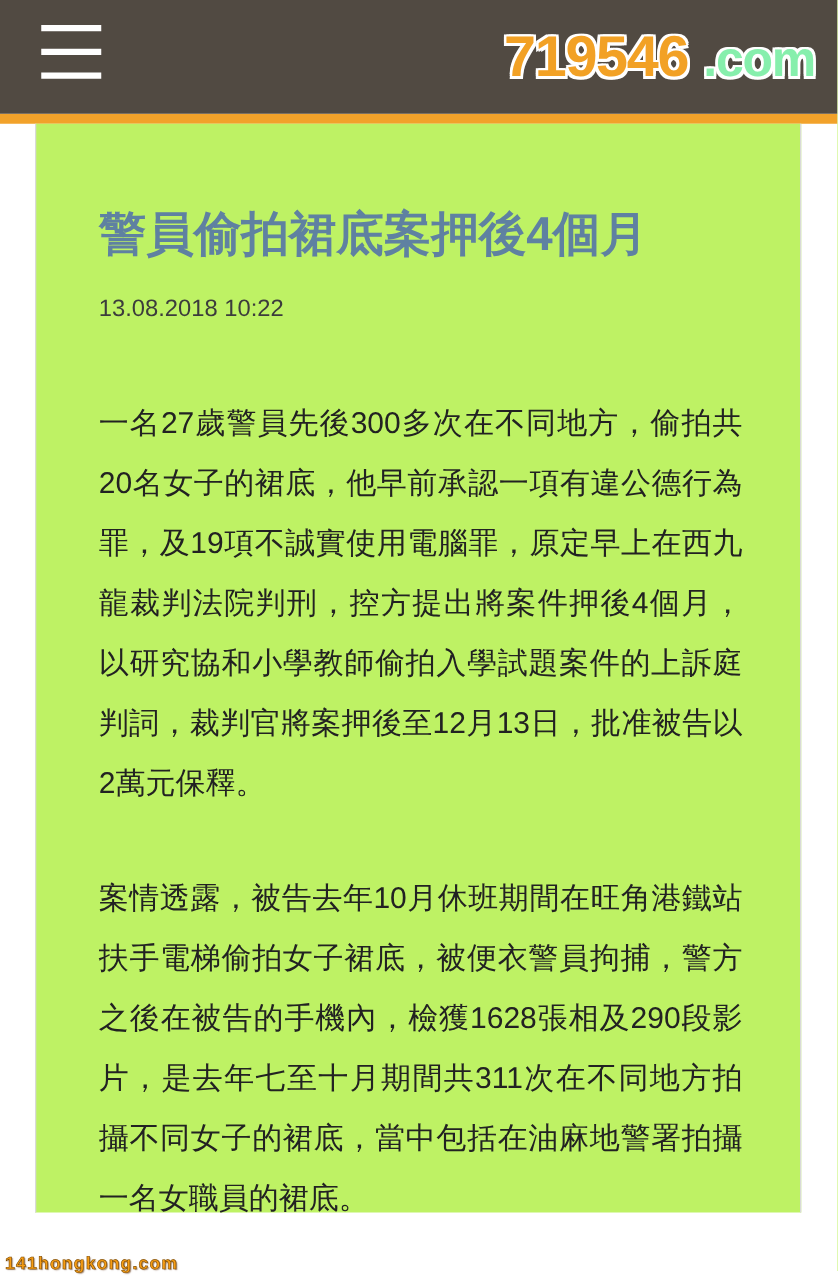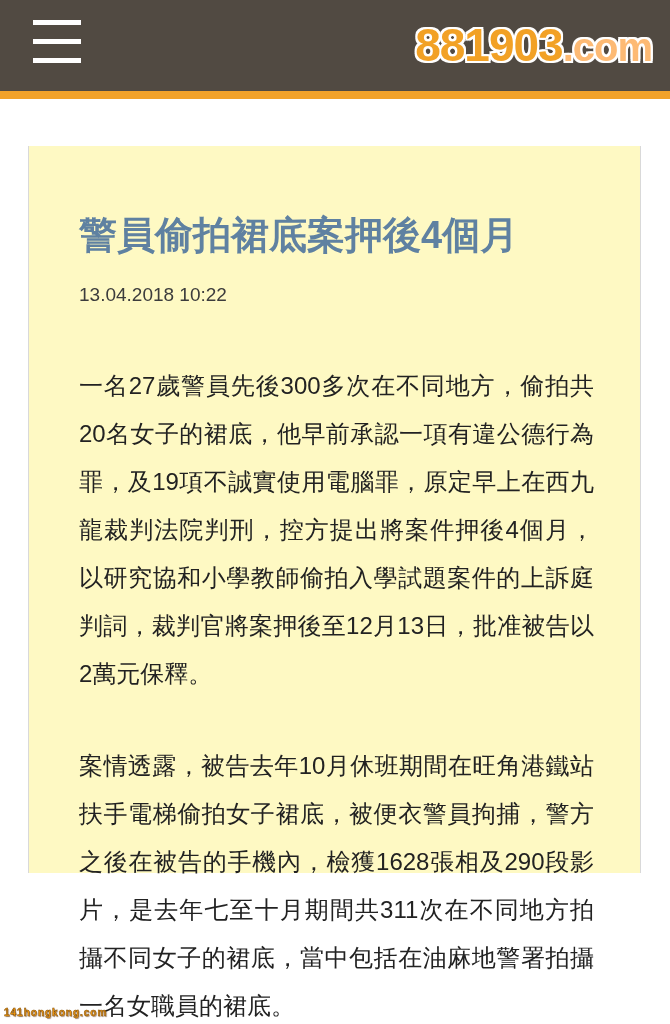--- a/index.html
+++ b/index.html
@@ -48,40 +48,40 @@
   }
   .logo-main {
     font-size: 46px;
     color: #f2a125;
     text-shadow:
       -2px -2px 0 #fff, 2px -2px 0 #fff, -2px 2px 0 #fff, 2px 2px 0 #fff,
       0 -2px 0 #fff, 0 2px 0 #fff, -2px 0 0 #fff, 2px 0 0 #fff;
   }
   .logo-suffix {
     font-size: 40px;
-    color: #fdba74;
+    color: #86efac;
     text-shadow:
       -2px -2px 0 #fff, 2px -2px 0 #fff, -2px 2px 0 #fff, 2px 2px 0 #fff,
       0 -2px 0 #fff, 0 2px 0 #fff, -2px 0 0 #fff, 2px 0 0 #fff;
+    margin-left: 12px;
   }
   .accent-bar {
     height: 8px;
     background: #f2a22a;
   }
 
   
   .article-card {
     margin-left: 28px;
     width: 613px;
-    height: 727px;
-    background: #fef9c3;
+    height: 871px;
+    background: #bef264;
     border-left: 1px solid #d9d9d9;
     border-right: 1px solid #d9d9d9;
     padding: 68px 46px 0 50px;
-    margin-top: 47px;
   }
   .article-title {
     font-size: 38px;
     font-weight: bold;
     color: #5f81a1;
     line-height: 1.15;
     margin-bottom: 26px;
   }
   .article-timestamp {
     font-size: 19px;
@@ -106,45 +106,45 @@
   }
   .watermark-line1 {
     font-size: 23px;
     font-weight: bold;
     color: #fbab1d;
     letter-spacing: 1px;
     -webkit-text-stroke: 1px #7c4a03;
     text-shadow: 1px 1px 1px rgba(90,40,0,0.55);
   }
   .watermark-line2 {
-    font-size: 10px;
+    font-size: 14px;
     font-weight: bold;
     color: #f79d14;
     letter-spacing: 1px;
     -webkit-text-stroke: 0.5px #7c4a03;
     text-shadow: 1px 1px 1px rgba(90,40,0,0.55);
   }
 </style>
 </head>
 <body>
 
 <header class="app-header">
   <button class="menu-button" aria-label="menu">
     <span class="bar"></span>
     <span class="bar"></span>
     <span class="bar"></span>
   </button>
   <div class="site-logo">
-    <span class="logo-main">881903</span><span class="logo-suffix">.com</span>
+    <span class="logo-main">719546</span><span class="logo-suffix">.com</span>
   </div>
 </header>
 <div class="accent-bar"></div>
 
 <main class="article-card">
   <h1 class="article-title">警員偷拍裙底案押後4個月</h1>
-  <div class="article-timestamp">13.04.2018 10:22</div>
+  <div class="article-timestamp">13.08.2018 10:22</div>
   <p class="article-paragraph">一名27歲警員先後300多次在不同地方，偷拍共20名女子的裙底，他早前承認一項有違公德行為罪，及19項不誠實使用電腦罪，原定早上在西九龍裁判法院判刑，控方提出將案件押後4個月，以研究協和小學教師偷拍入學試題案件的上訴庭判詞，裁判官將案押後至12月13日，批准被告以2萬元保釋。</p>
   <p class="article-paragraph">案情透露，被告去年10月休班期間在旺角港鐵站扶手電梯偷拍女子裙底，被便衣警員拘捕，警方之後在被告的手機內，檢獲1628張相及290段影片，是去年七至十月期間共311次在不同地方拍攝不同女子的裙底，當中包括在油麻地警署拍攝一名女職員的裙底。</p>
 </main>
 
 <div class="watermark">
   <div class="watermark-line2">141hongkong.com</div>
 </div>
 
 </body></html>

